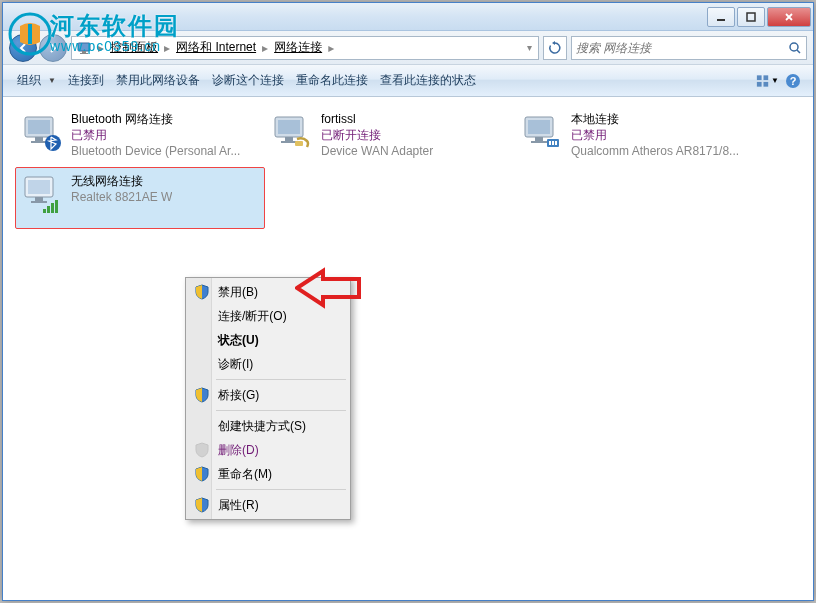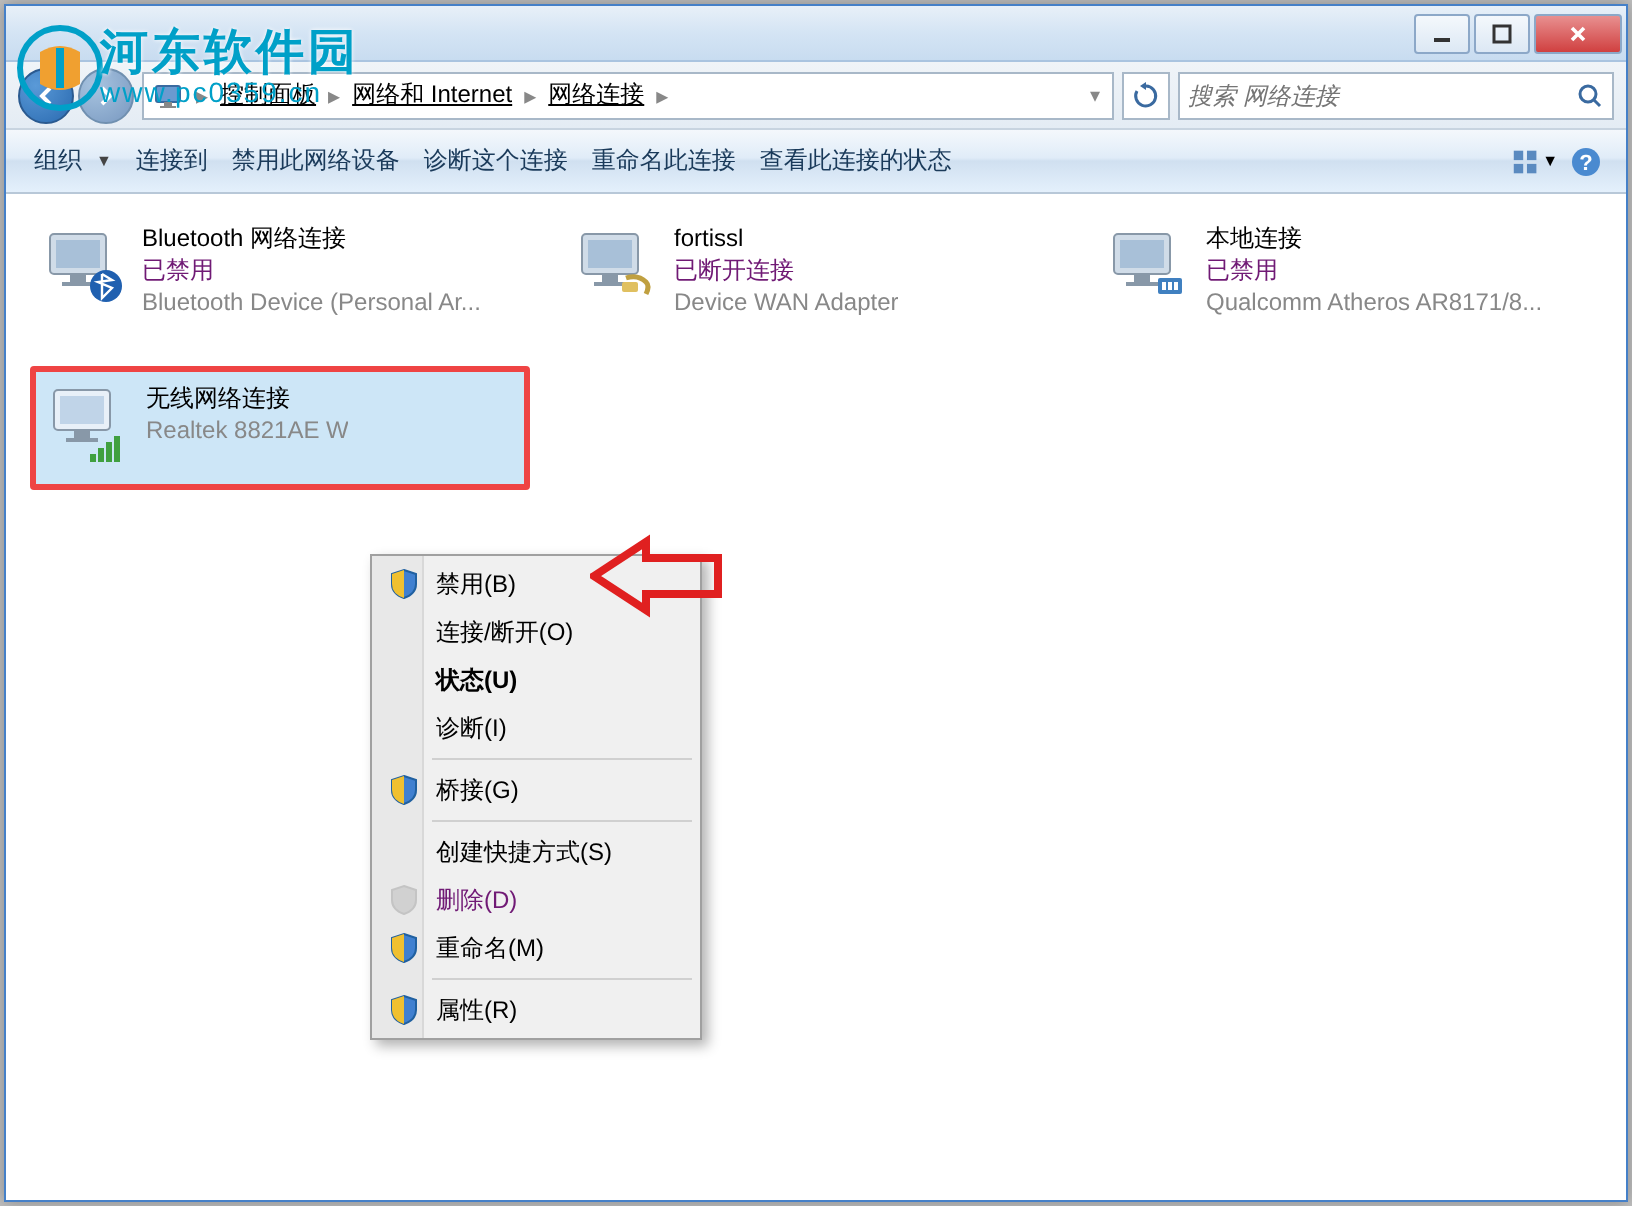--- a/index.html
+++ b/index.html
@@ -14,33 +14,33 @@
 
 .addressbar { height: 34px; background: linear-gradient(to bottom, #f0f4f8, #e4ecf4); display: flex; align-items: center; padding: 4px 6px; gap: 4px; border-bottom: 1px solid #c8d4e0; }
 .nav-btns { display: flex; gap: 2px; }
 .nav-btn { width: 28px; height: 28px; border-radius: 50%; background: radial-gradient(circle at 30% 30%, #5a9ad8, #2a6ab0); border: 1px solid #2a5a90; display: flex; align-items: center; justify-content: center; color: #fff; cursor: pointer; }
 .nav-btn.fwd { background: radial-gradient(circle at 30% 30%, #a8c4e0, #7898c0); border-color: #7090b0; }
 .breadcrumb { flex: 1; height: 24px; background: #fff; border: 1px solid #a8b8c8; display: flex; align-items: center; padding: 0 4px; font-size: 12px; }
 .breadcrumb .crumb { padding: 0 4px; cursor: pointer; text-decoration: underline; }
 .breadcrumb .sep { color: #888; padding: 0 2px; }
 .bc-icon { width: 16px; height: 16px; margin-right: 4px; }
 .refresh-btn { width: 24px; height: 24px; border: 1px solid #a8b8c8; background: #fff; display: flex; align-items: center; justify-content: center; cursor: pointer; }
-.search-box { width: 218px; height: 24px; border: 1px solid #a8b8c8; background: #fff; display: flex; align-items: center; padding: 0 4px; font-size: 12px; }
+.search-box { width: 236px; height: 24px; border: 1px solid #a8b8c8; background: #fff; display: flex; align-items: center; padding: 0 4px; font-size: 12px; }
 .search-box input { border: none; outline: none; flex: 1; font-size: 12px; color: #888; font-style: italic; }
 
 .toolbar { height: 32px; background: linear-gradient(to bottom, #f4f8fc 0%, #e0ecf8 45%, #d0e0f0 50%, #e4f0fc 100%); display: flex; align-items: center; padding: 0 8px; font-size: 12px; border-bottom: 1px solid #b8c8d8; }
 .tool-item { padding: 4px 6px; color: #1a3a5a; cursor: pointer; display: flex; align-items: center; gap: 5px; }
 .tool-item .dd { font-size: 8px; color: #444; margin-left: 2px; }
 .tool-spacer { flex: 1; }
 .tool-icon-btn { width: 24px; height: 24px; display: flex; align-items: center; justify-content: center; cursor: pointer; margin-left: 2px; }
 
 .content { position: relative; height: calc(100% - 94px); background: #fff; padding: 8px 12px; }
-.conn-row { display: flex; flex-wrap: wrap; gap: 16px; }
+.conn-row { display: flex; flex-wrap: wrap; gap: 0; }
 .conn-item { width: 250px; height: 62px; display: flex; align-items: flex-start; padding: 6px; gap: 8px; cursor: pointer; }
-.conn-item.selected { background: #cde6f7; border: 3px solid #ef4444; border-radius: 2px; padding: 5px; }
+.conn-item.selected { background: #cde6f7; border: 1px solid #ef4444; border-radius: 2px; padding: 5px; }
 .conn-icon { width: 42px; height: 42px; position: relative; flex-shrink: 0; }
 .conn-text { display: flex; flex-direction: column; font-size: 12px; line-height: 16px; overflow: hidden; }
 .conn-name { color: #000; white-space: nowrap; overflow: hidden; text-overflow: ellipsis; }
 .conn-status { color: #701a75; white-space: nowrap; }
 .conn-device { color: #888; white-space: nowrap; overflow: hidden; text-overflow: ellipsis; }
 
 .context-menu { position: absolute; left: 182px; top: 180px; width: 166px; background: #f0f0f0; border: 1px solid #a0a0a0; box-shadow: 3px 3px 6px rgba(0,0,0,0.3); padding: 2px; font-size: 12px; z-index: 100; }
 .menu-item { height: 24px; display: flex; align-items: center; padding-left: 30px; position: relative; cursor: pointer; }
 .menu-item.disabled { color: #701a75; cursor: default; }
 .menu-item .shield { position: absolute; left: 6px; width: 16px; height: 16px; }

